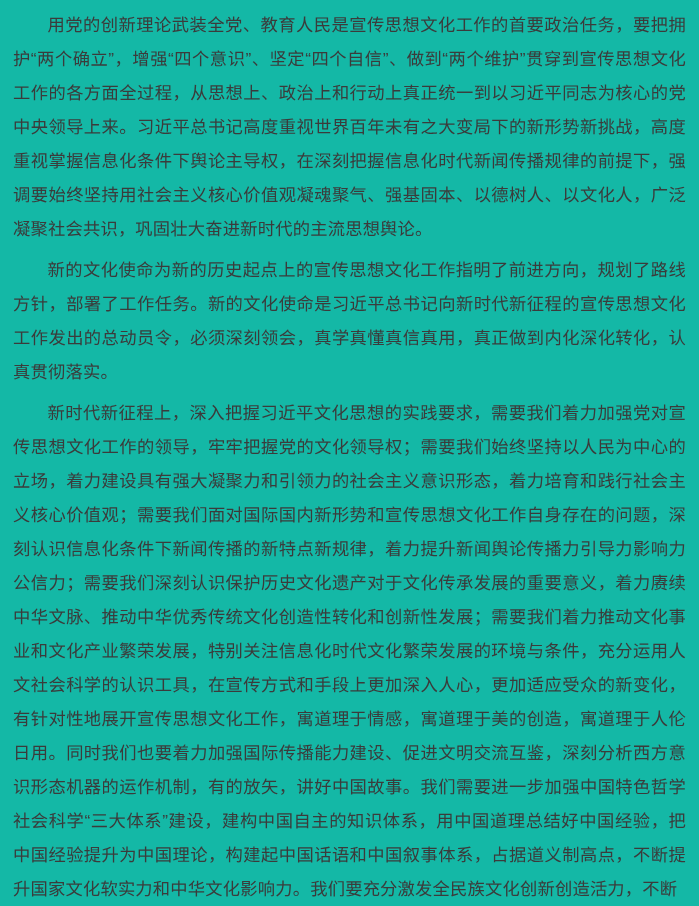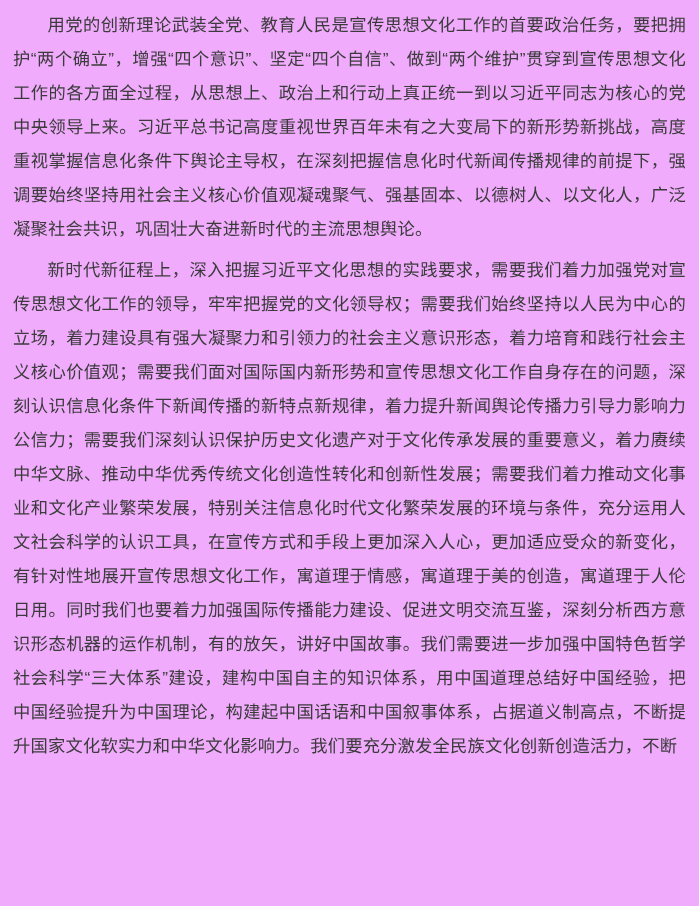--- a/index.html
+++ b/index.html
@@ -4,21 +4,21 @@
 <style>
   html, body {
     margin: 0;
     padding: 0;
     background: #ffffff;
   }
   .page {
     position: relative;
     width: 699px;
     height: 906px;
-    background: #f0abfc;
+    background: #14b8a6;
     overflow: hidden;
     box-sizing: border-box;
     padding: 8px 13px 0 13px;
     font-family: "Liberation Sans", "DejaVu Sans", sans-serif;
   }
   .page p {
     margin: 0 0 7px 0;
     font-size: 17.3px;
     line-height: 34px;
     color: #3b3b3b;
@@ -26,14 +26,15 @@
     text-indent: 2em;
     letter-spacing: 0.2px;
     word-break: break-all;
   }
 </style>
 </head>
 <body>
 
 <div class="page">
   <p>用党的创新理论武装全党、教育人民是宣传思想文化工作的首要政治任务，要把拥护“两个确立”，增强“四个意识”、坚定“四个自信”、做到“两个维护”贯穿到宣传思想文化工作的各方面全过程，从思想上、政治上和行动上真正统一到以习近平同志为核心的党中央领导上来。习近平总书记高度重视世界百年未有之大变局下的新形势新挑战，高度重视掌握信息化条件下舆论主导权，在深刻把握信息化时代新闻传播规律的前提下，强调要始终坚持用社会主义核心价值观凝魂聚气、强基固本、以德树人、以文化人，广泛凝聚社会共识，巩固壮大奋进新时代的主流思想舆论。</p>
+  <p>新的文化使命为新的历史起点上的宣传思想文化工作指明了前进方向，规划了路线方针，部署了工作任务。新的文化使命是习近平总书记向新时代新征程的宣传思想文化工作发出的总动员令，必须深刻领会，真学真懂真信真用，真正做到内化深化转化，认真贯彻落实。</p>
   <p>新时代新征程上，深入把握习近平文化思想的实践要求，需要我们着力加强党对宣传思想文化工作的领导，牢牢把握党的文化领导权；需要我们始终坚持以人民为中心的立场，着力建设具有强大凝聚力和引领力的社会主义意识形态，着力培育和践行社会主义核心价值观；需要我们面对国际国内新形势和宣传思想文化工作自身存在的问题，深刻认识信息化条件下新闻传播的新特点新规律，着力提升新闻舆论传播力引导力影响力公信力；需要我们深刻认识保护历史文化遗产对于文化传承发展的重要意义，着力赓续中华文脉、推动中华优秀传统文化创造性转化和创新性发展；需要我们着力推动文化事业和文化产业繁荣发展，特别关注信息化时代文化繁荣发展的环境与条件，充分运用人文社会科学的认识工具，在宣传方式和手段上更加深入人心，更加适应受众的新变化，有针对性地展开宣传思想文化工作，寓道理于情感，寓道理于美的创造，寓道理于人伦日用。同时我们也要着力加强国际传播能力建设、促进文明交流互鉴，深刻分析西方意识形态机器的运作机制，有的放矢，讲好中国故事。我们需要进一步加强中国特色哲学社会科学“三大体系”建设，建构中国自主的知识体系，用中国道理总结好中国经验，把中国经验提升为中国理论，构建起中国话语和中国叙事体系，占据道义制高点，不断提升国家文化软实力和中华文化影响力。我们要充分激发全民族文化创新创造活力，不断</p>
 </div>
 
 </body></html>

